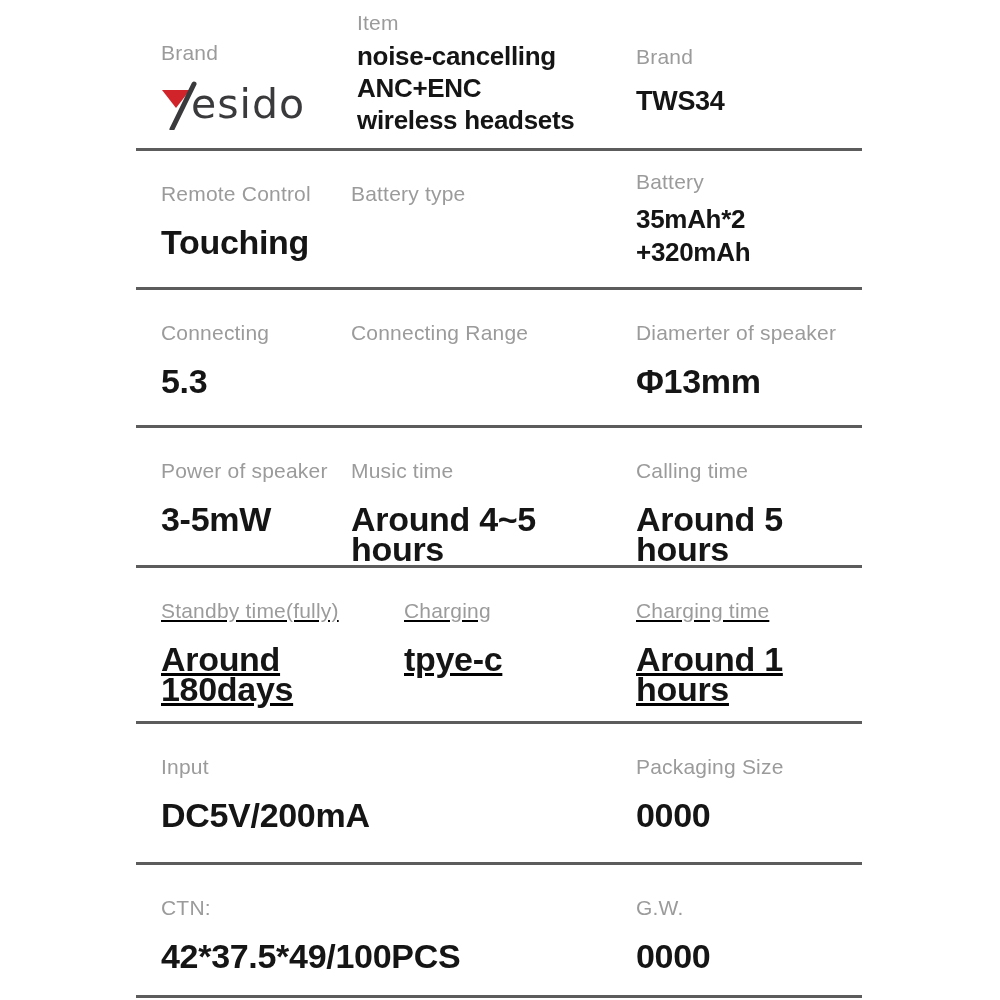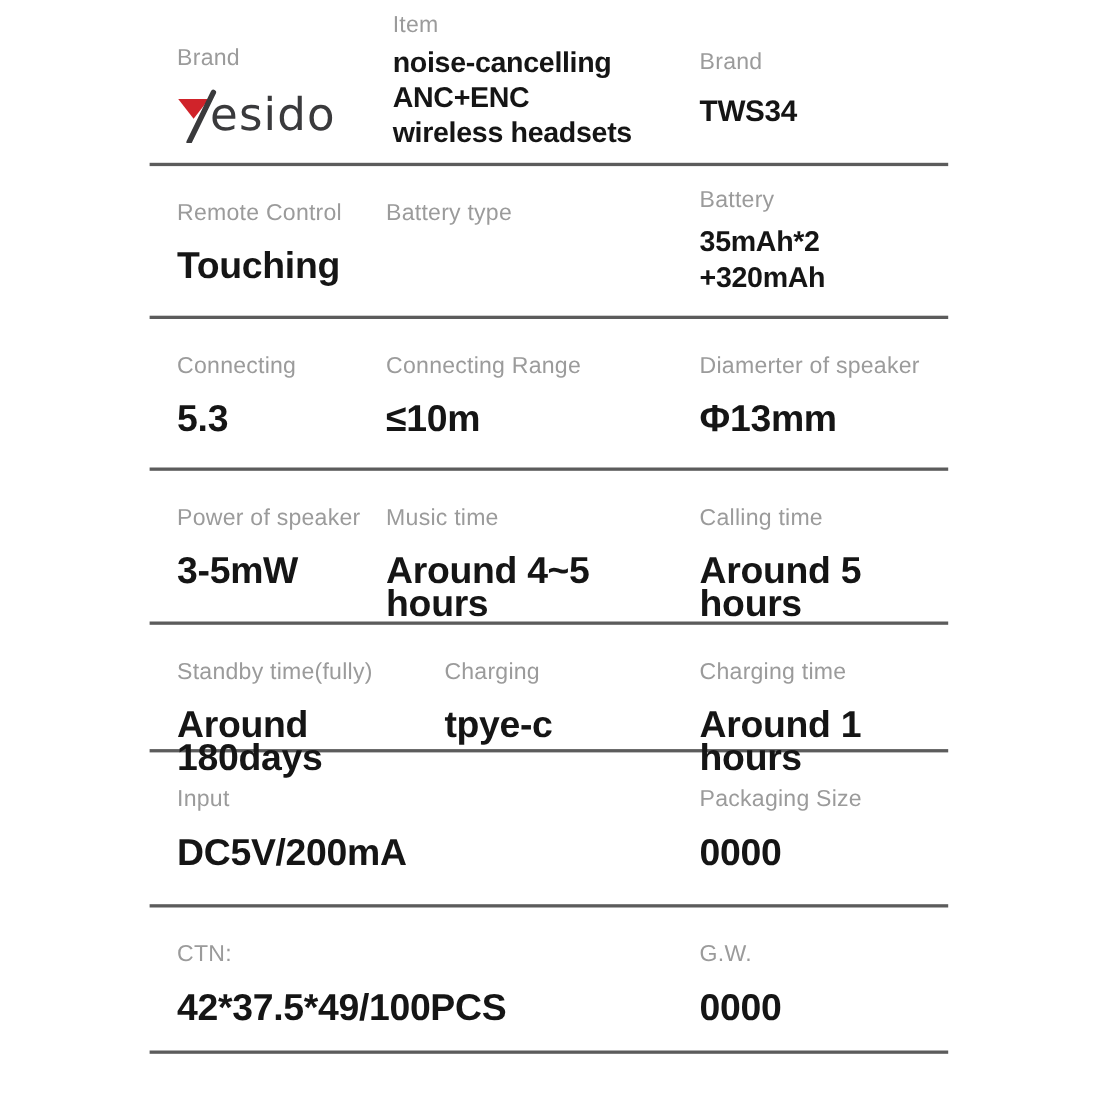--- a/index.html
+++ b/index.html
@@ -20,21 +20,21 @@
   }
   .row {
     display: grid;
     grid-template-columns: 215px 285px 1fr;
     border-bottom: 3px solid var(--divider, #5c5c5c);
   }
   .r1 { height: 151px; }
   .r2 { height: 139px; }
   .r3 { height: 138px; }
   .r4 { height: 140px; }
-  .r5 { height: 116px; }
+  .r5 { height: 156px; text-decoration: underline; }
   .r6 { height: 141px; }
   .r7 { height: 133px; }
 
   .cell { padding-top: 30px; }
   .cell.c1 { padding-left: 25px; }
   .cell.indent { padding-left: 53px; }
 
   .label {
     font-size: 21px;
     font-weight: 400;
@@ -141,21 +141,20 @@
       </div>
     </div>
 
     <div class="row r3">
       <div class="cell c1">
         <div class="label">Connecting</div>
         <div class="value">5.3</div>
       </div>
       <div class="cell">
         <div class="label">Connecting Range</div>
-        <div class="value">≤10m</div>
       </div>
       <div class="cell">
         <div class="label">Diamerter of speaker</div>
         <div class="value">Φ13mm</div>
       </div>
     </div>
 
     <div class="row r4">
       <div class="cell c1">
         <div class="label">Power of speaker</div>

